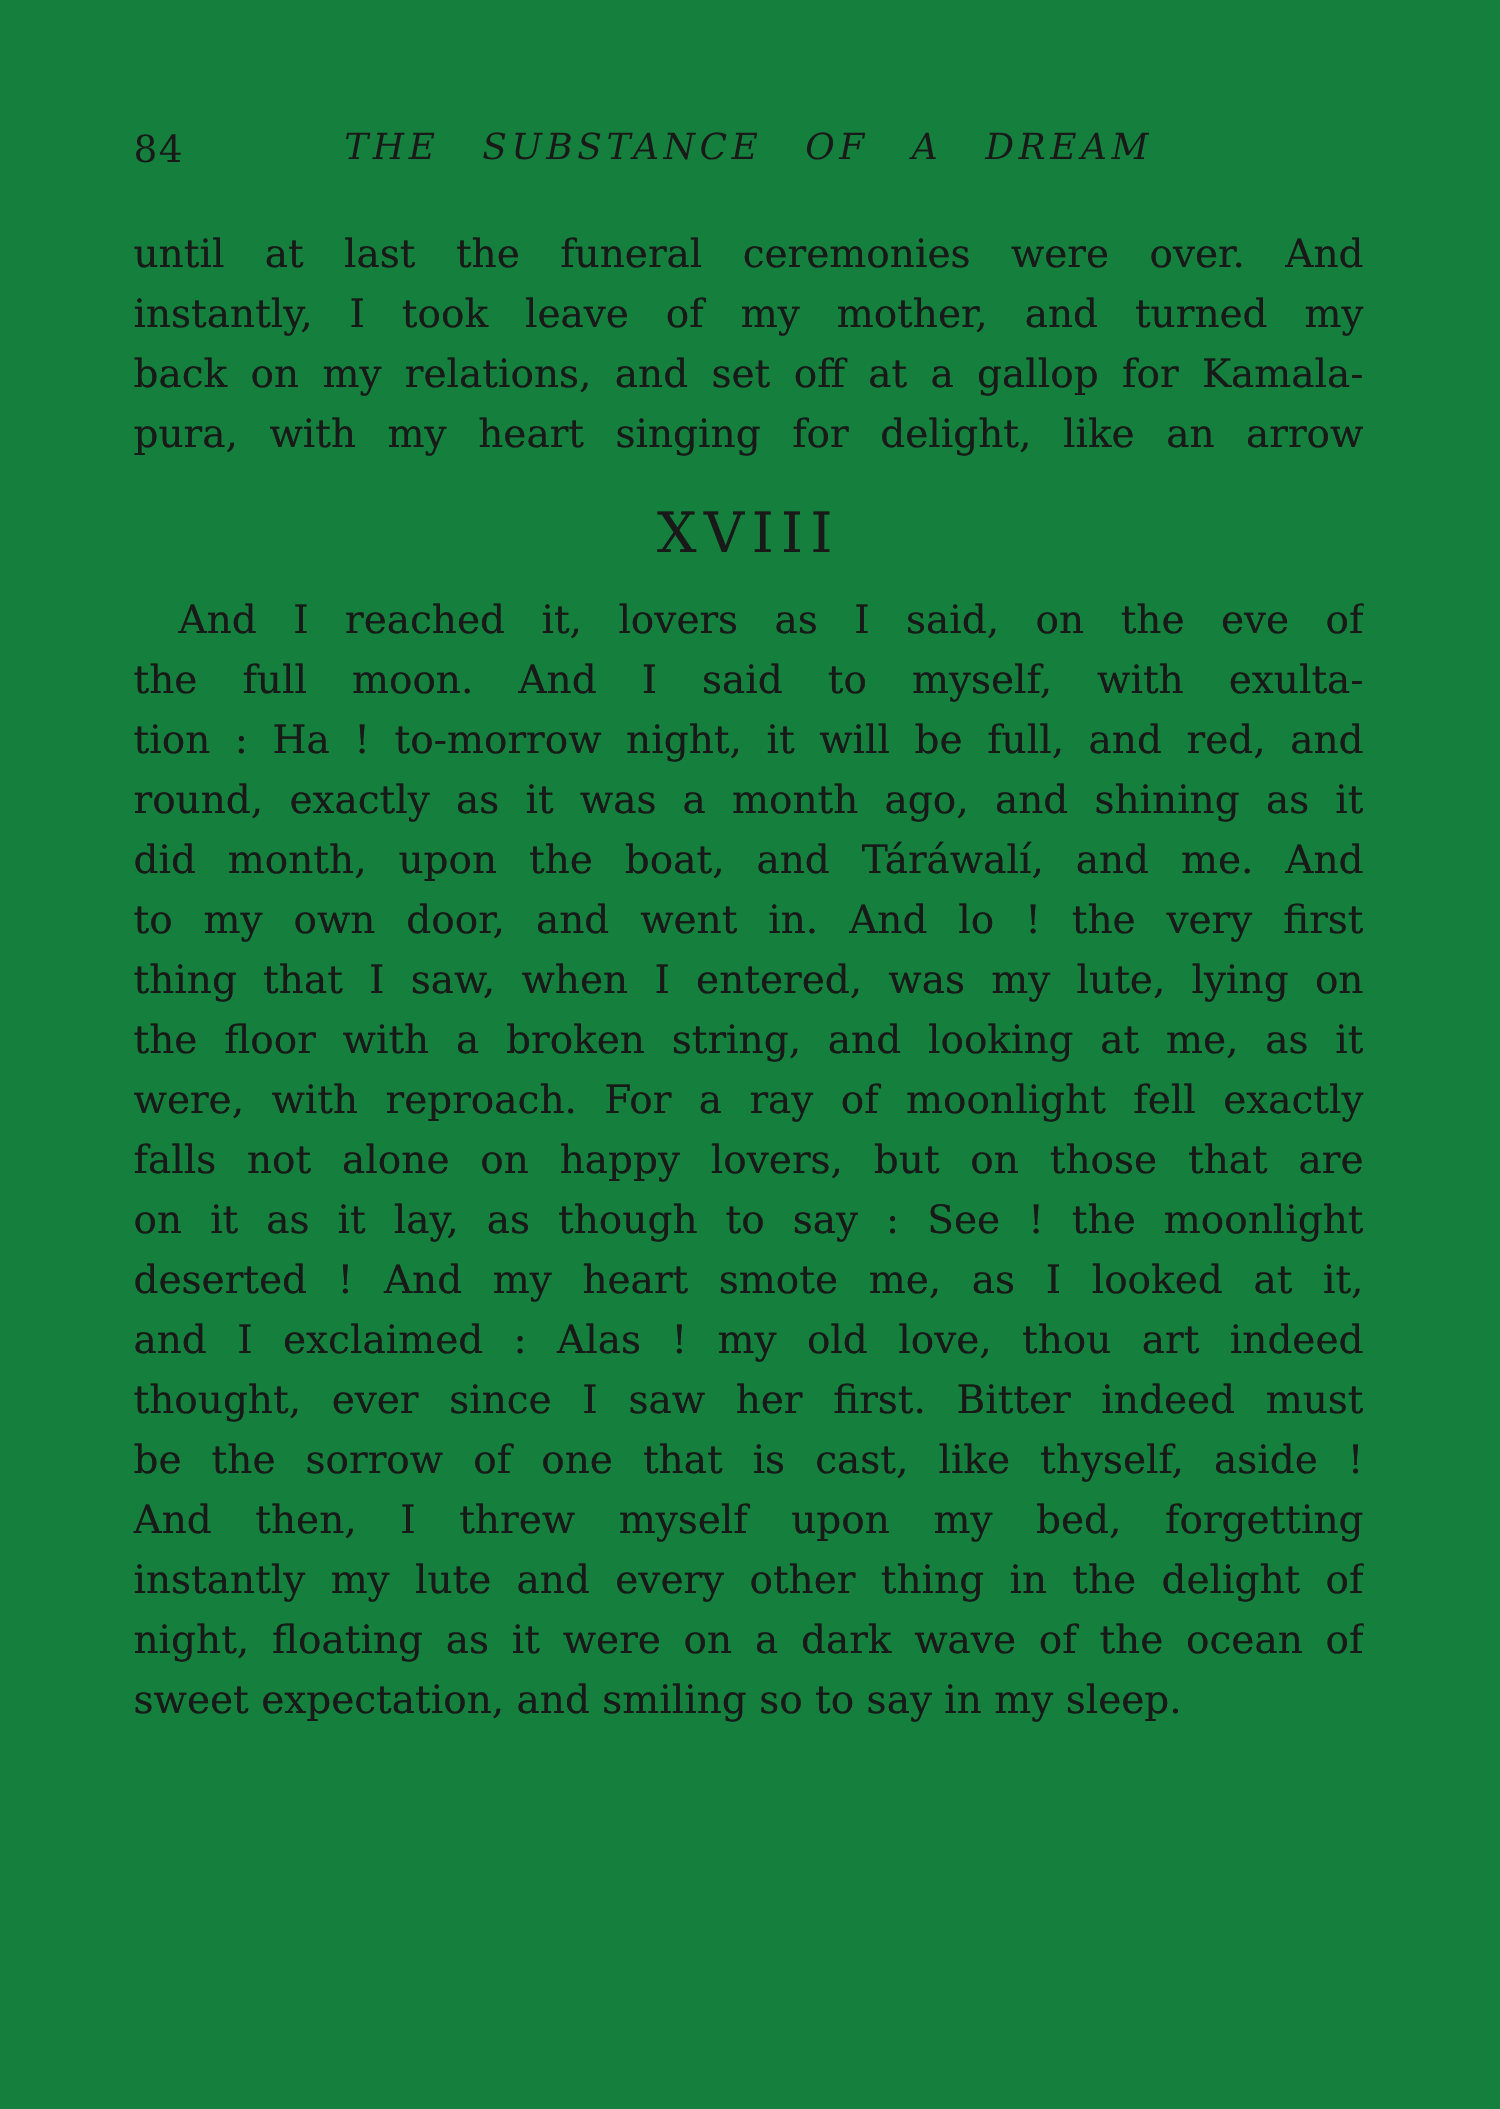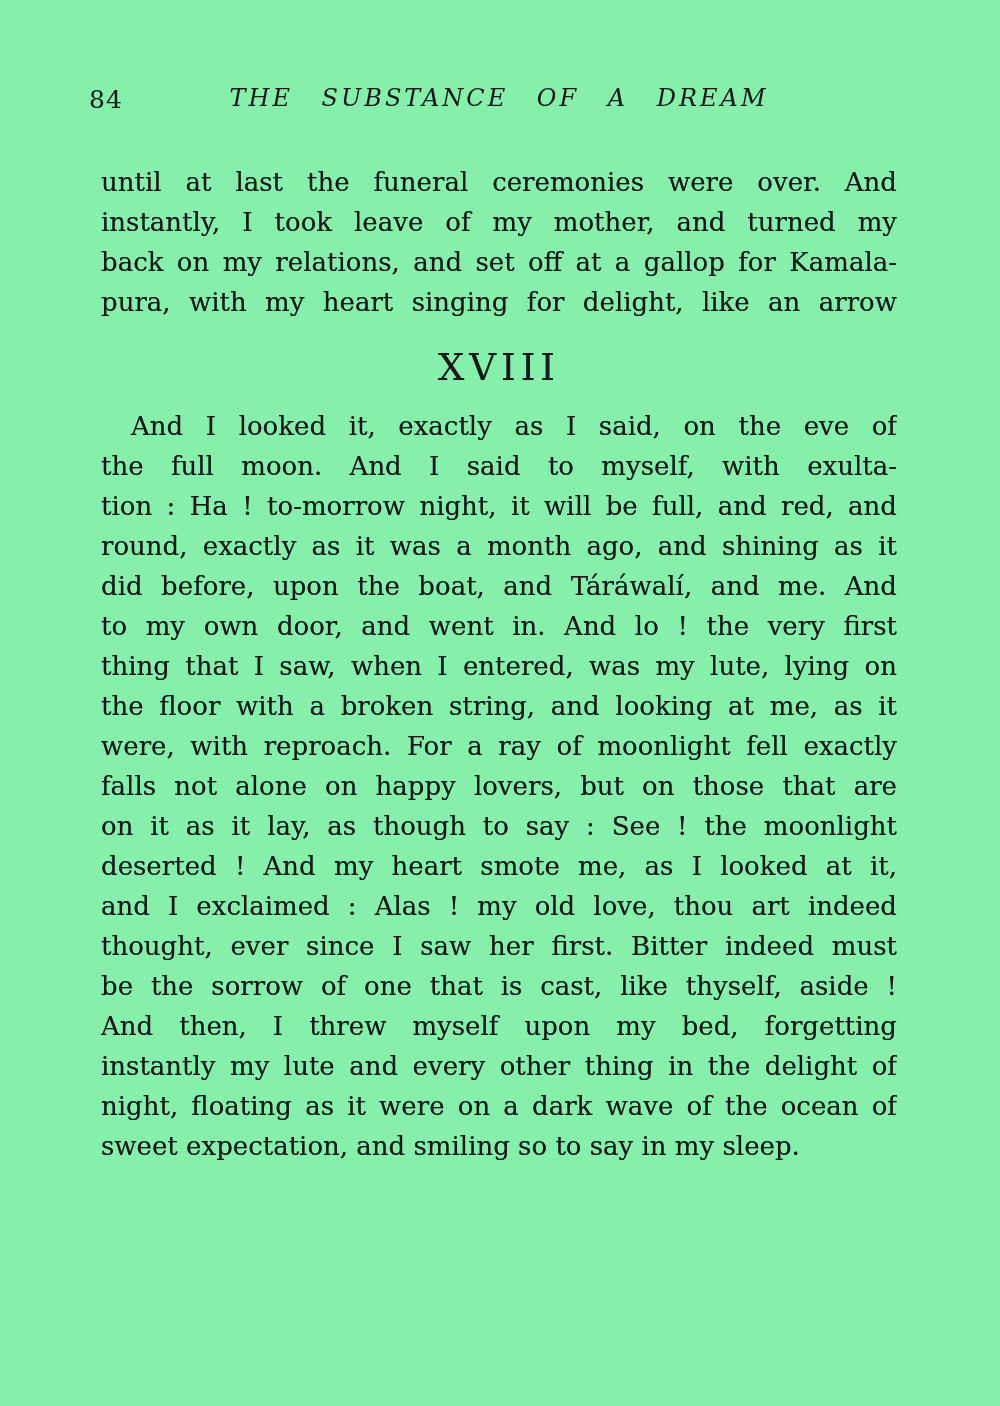--- a/index.html
+++ b/index.html
@@ -4,21 +4,21 @@
 <style>
   html, body {
     margin: 0;
     padding: 0;
     background: #ffffff;
   }
   .page {
     position: relative;
     width: 1000px;
     height: 1406px;
-    background: #86efac;
+    background: #15803d;
     color: #191919;
     font-family: "DejaVu Serif", "Liberation Serif", serif;
     overflow: hidden;
   }
   
   .running-head {
     position: absolute;
     top: 82px;
     left: 89px;
     width: 820px;
@@ -44,21 +44,21 @@
   
   .text-block {
     position: absolute;
     top: 150px;
     left: 89px;
     width: 820px;
     font-size: 26px;
     line-height: 40px;
     text-shadow: 0 0 0.4px rgba(10,10,10,0.55); 
   }
-  .para { margin: 12px; padding: 0; }
+  .para { margin: 0; padding: 0; }
   .jline {
     height: 40px;
     overflow: hidden;
     text-align: justify;
     text-align-last: justify;
   }
   .jline.end { text-align-last: left; }
   .jline.indent { text-indent: 30px; }
   .chapter {
     margin: 26px 0 18px 0;
@@ -84,25 +84,25 @@
     <div class="para">
       <div class="jline">until at last the funeral ceremonies were over. And</div>
       <div class="jline">instantly, I took leave of my mother, and turned my</div>
       <div class="jline">back on my relations, and set off at a gallop for Kamala-</div>
       <div class="jline">pura, with my heart singing for delight, like an arrow</div>
     </div>
 
     <h2 class="chapter">XVIII</h2>
 
     <div class="para">
-      <div class="jline indent">And I looked it, exactly as I said, on the eve of</div>
+      <div class="jline indent">And I reached it, lovers as I said, on the eve of</div>
       <div class="jline">the full moon. And I said to myself, with exulta-</div>
       <div class="jline">tion : Ha ! to-morrow night, it will be full, and red, and</div>
       <div class="jline">round, exactly as it was a month ago, and shining as it</div>
-      <div class="jline">did before, upon the boat, and Táráwalí, and me. And</div>
+      <div class="jline">did month, upon the boat, and Táráwalí, and me. And</div>
       <div class="jline">to my own door, and went in. And lo ! the very first</div>
       <div class="jline">thing that I saw, when I entered, was my lute, lying on</div>
       <div class="jline">the floor with a broken string, and looking at me, as it</div>
       <div class="jline">were, with reproach. For a ray of moonlight fell exactly</div>
       <div class="jline">falls not alone on happy lovers, but on those that are</div>
       <div class="jline">on it as it lay, as though to say : See ! the moonlight</div>
       <div class="jline">deserted ! And my heart smote me, as I looked at it,</div>
       <div class="jline">and I exclaimed : Alas ! my old love, thou art indeed</div>
       <div class="jline">thought, ever since I saw her first. Bitter indeed must</div>
       <div class="jline">be the sorrow of one that is cast, like thyself, aside !</div>

